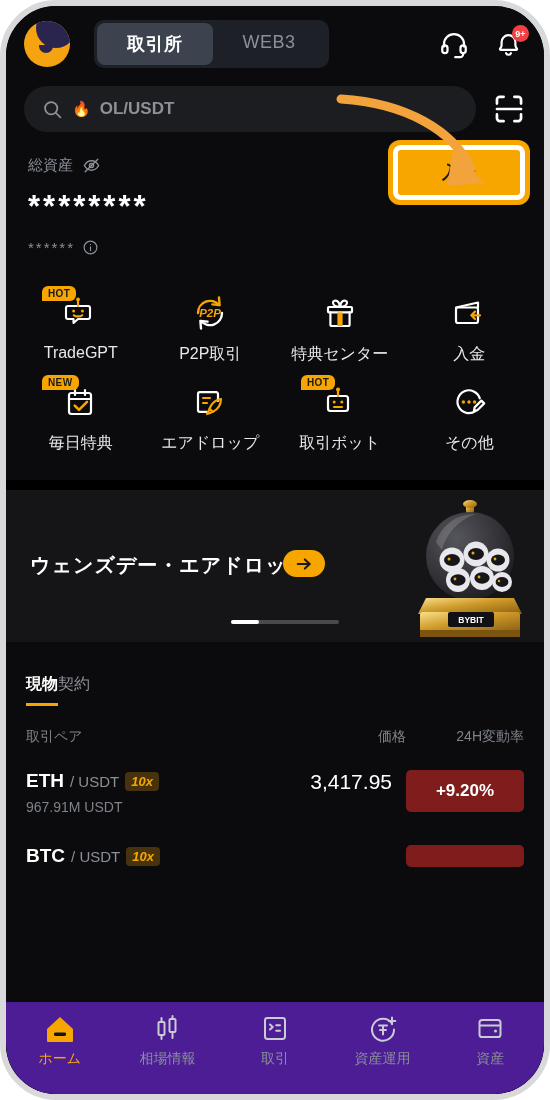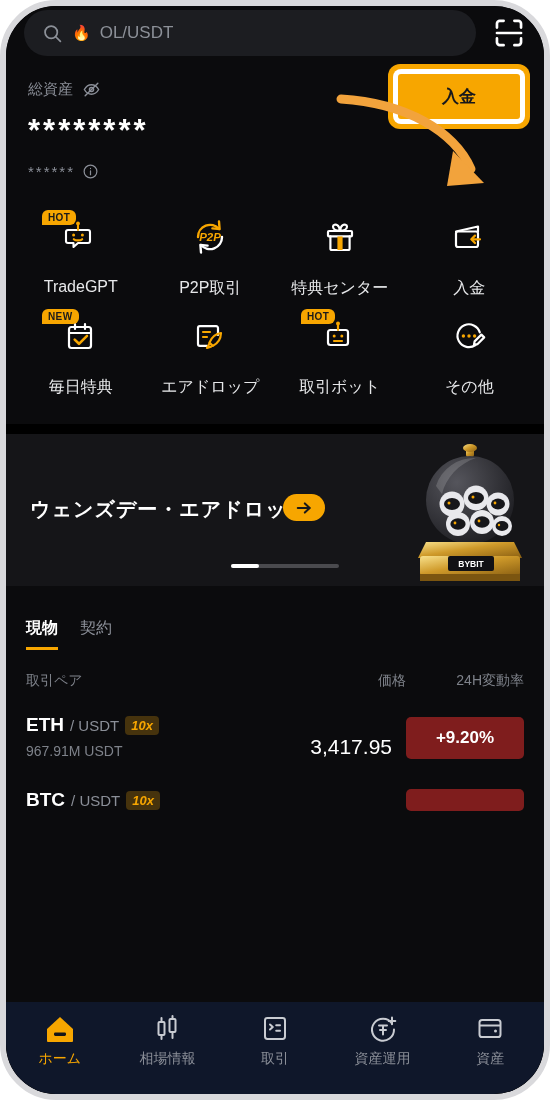--- a/index.html
+++ b/index.html
@@ -55,21 +55,21 @@
     display:flex;align-items:center;justify-content:center; font-weight:bold;
     padding:0 3px;
   }
 
   
   .searchrow{ display:flex; align-items:center; padding:0 18px; gap:16px; margin-top:4px;}
   .searchbox{
     flex:1; height:46px; background:#1c1d21; border-radius:23px;
     display:flex; align-items:center; gap:9px; padding:0 18px;
   }
-  .searchbox .q{ color:#8c9098; font-size:17px; }
+  .searchbox .q{ color:#8c9098; font-size:17px;font-weight:bold; }
   .flame{ font-size:15px; }
   .scan{ width:34px;height:34px; flex:0 0 auto; }
 
   
   .assets{ padding:24px 22px 0 22px; position:relative;}
   .assets-label{ display:flex; align-items:center; gap:9px; color:#8b8f98; font-size:15px;}
   .asset-mask{ color:#fff; font-size:31px; letter-spacing:3px; margin-top:14px; font-weight:bold;}
   .asset-sub{ display:flex; align-items:center; gap:7px; color:#8b8f98; font-size:15px; margin-top:14px; letter-spacing:2px;}
   .deposit-wrap{
     position:absolute; right:14px; top:8px;
@@ -80,21 +80,21 @@
     background:#f7a600; color:#17181c; font-size:17px; font-weight:bold;
     padding:11px 0; width:122px; text-align:center; border:none; border-radius:3px;
     font-family:inherit; cursor:pointer;
   }
 
   
   .anno{ position:absolute; left:0; top:0; width:550px; height:1100px; pointer-events:none; z-index:40;}
 
   
   .grid{ display:grid; grid-template-columns:repeat(4,1fr); row-gap:14px; padding:34px 10px 26px 10px;}
-  .cell{ display:flex;flex-direction:column;align-items:center; gap:18px; position:relative;}
+  .cell{ display:flex;flex-direction:column;align-items:center; gap:8px; position:relative;}
   .cell .ic{ position:relative; width:54px;height:46px; display:flex;align-items:center;justify-content:center;}
   .cell .lb{ font-size:16px; color:#e7e8ea; white-space:nowrap;}
   .tagpill{
     position:absolute; top:-4px; left:26px;
     background:#f7a600; color:#1a1a1a; font-size:10px; font-weight:bold;
     border-radius:6px 6px 6px 0; padding:2px 6px; letter-spacing:.4px;
   }
 
   .divider{ height:10px; background:#000; }
 
@@ -108,52 +108,81 @@
   .dots{ position:absolute; left:225px; bottom:18px; width:108px;height:4px; background:#4a4a4e; border-radius:2px;}
   .dots i{ display:block; width:28px;height:4px; background:#fff; border-radius:2px;}
   .gumball{ position:absolute; right:16px; top:8px; width:116px; height:140px;}
 
   
   .market{ background:#0b0b0d; padding-top:14px;}
   .cat-row{ display:flex; align-items:center; gap:26px; padding:8px 20px 0 20px; white-space:nowrap; overflow:hidden;}
   .cat{ font-size:19px; color:#8b8f98; position:relative;}
   .cat.active{ color:#fff; font-weight:bold; font-size:20px;}
   .reddot{ position:absolute; top:-3px; right:-9px; width:9px;height:9px; background:#f23f42;border-radius:50%;}
-  .sub-row{ display:flex; align-items:flex-start; gap:22px; padding:18px 20px 0 20px;}
+  .sub-row{ display:flex; align-items:flex-start; padding:18px 20px 0 20px;}
   .sub{ font-size:16px; color:#8b8f98; padding-bottom:8px;}
   .sub.active{ color:#fff; font-weight:bold; border-bottom:3px solid #f7a600;}
   .thead{ display:flex; padding:22px 20px 0 20px; color:#7e828a; font-size:14px;}
   .thead .c1{flex:1;} .thead .c2{width:140px;text-align:right;} .thead .c3{width:118px;text-align:right;}
-  .trow{ display:flex; align-items:flex-end; padding:24px 20px 0 20px;}
+  .trow{ display:flex; align-items:flex-start; padding:24px 20px 0 20px;}
   .trow .c1{flex:1;}
   .pair{ display:flex; align-items:center; gap:6px;}
   .pair b{ color:#fff; font-size:19px;}
   .pair s{ color:#8b8f98; font-size:15px; text-decoration:none;}
   .lev{ background:#46330d; color:#f7a600; font-size:13px; border-radius:4px; padding:2px 6px; font-weight:bold;font-style:italic;}
   .vol{ color:#7e828a; font-size:14px; margin-top:7px;}
   .price{ width:148px; text-align:right; color:#fff; font-size:21px; font-weight:normal;}
   .chg{ width:118px; margin-left:14px; background:#7f1d1d; color:#fff; font-size:17px; font-weight:bold;
         text-align:center; padding:11px 0; border-radius:5px;}
 
   
   .bottomnav{
     position:absolute; left:0; right:0; bottom:0; height:92px;
-    background:#0f172a; display:flex; align-items:flex-start; padding-top:12px;
+    background:#4c1d95; display:flex; align-items:flex-start; padding-top:12px;
     border-radius:0 0 50px 50px;
   }
   .nav{ flex:1; display:flex;flex-direction:column;align-items:center; gap:6px;}
   .nav .nl{ font-size:14px; color:#8b8f98;}
   .nav.active .nl{ color:#f7a600;}
 </style>
 </head>
 <body>
 
 <div id="phone">
 <div id="screen">
 
+  <div class="header">
+    <div class="avatar">
+      <div class="crescent"></div>
+      <div class="mouth"></div>
+    </div>
+
+    <div class="segmented">
+      <div class="seg active">取引所</div>
+      <div class="seg">WEB3</div>
+    </div>
+
+    <div class="hdr-icons">
+      <div class="hdr-ic">
+        <svg width="30" height="30" viewBox="0 0 24 24" fill="none" stroke="#fff" stroke-width="1.8" stroke-linecap="round">
+          <path d="M4 14v-2a8 8 0 0 1 16 0v2"></path>
+          <rect x="2.6" y="13" width="4.2" height="6.2" rx="2.1"></rect>
+          <rect x="17.2" y="13" width="4.2" height="6.2" rx="2.1"></rect>
+          <path d="M19.3 19.2v.9a2.4 2.4 0 0 1-2.4 2.4H13"></path>
+        </svg>
+      </div>
+      <div class="hdr-ic">
+        <svg width="29" height="29" viewBox="0 0 24 24" fill="none" stroke="#fff" stroke-width="1.8" stroke-linecap="round" stroke-linejoin="round">
+          <path d="M18.3 16.5H5.7c-.7 0-1-.8-.5-1.3.7-.7 1.1-1.7 1.1-2.7V10a5.7 5.7 0 0 1 11.4 0v2.5c0 1 .4 2 1.1 2.7.5.5.2 1.3-.5 1.3Z"></path>
+          <path d="M10 19.2a2.2 2.2 0 0 0 4 0"></path>
+        </svg>
+        <span class="dot-badge">9+</span>
+      </div>
+    </div>
+  </div>
 
   <div class="searchrow">
     <div class="searchbox">
       <svg width="21" height="21" viewBox="0 0 24 24" fill="none" stroke="#8c9098" stroke-width="2">
         <circle cx="10.5" cy="10.5" r="7"></circle>
             <path d="M16 16l5 5" stroke-linecap="round"></path>
       </svg>
       <span class="flame">🔥</span>
       <span class="q">OL/USDT</span>
     </div>

